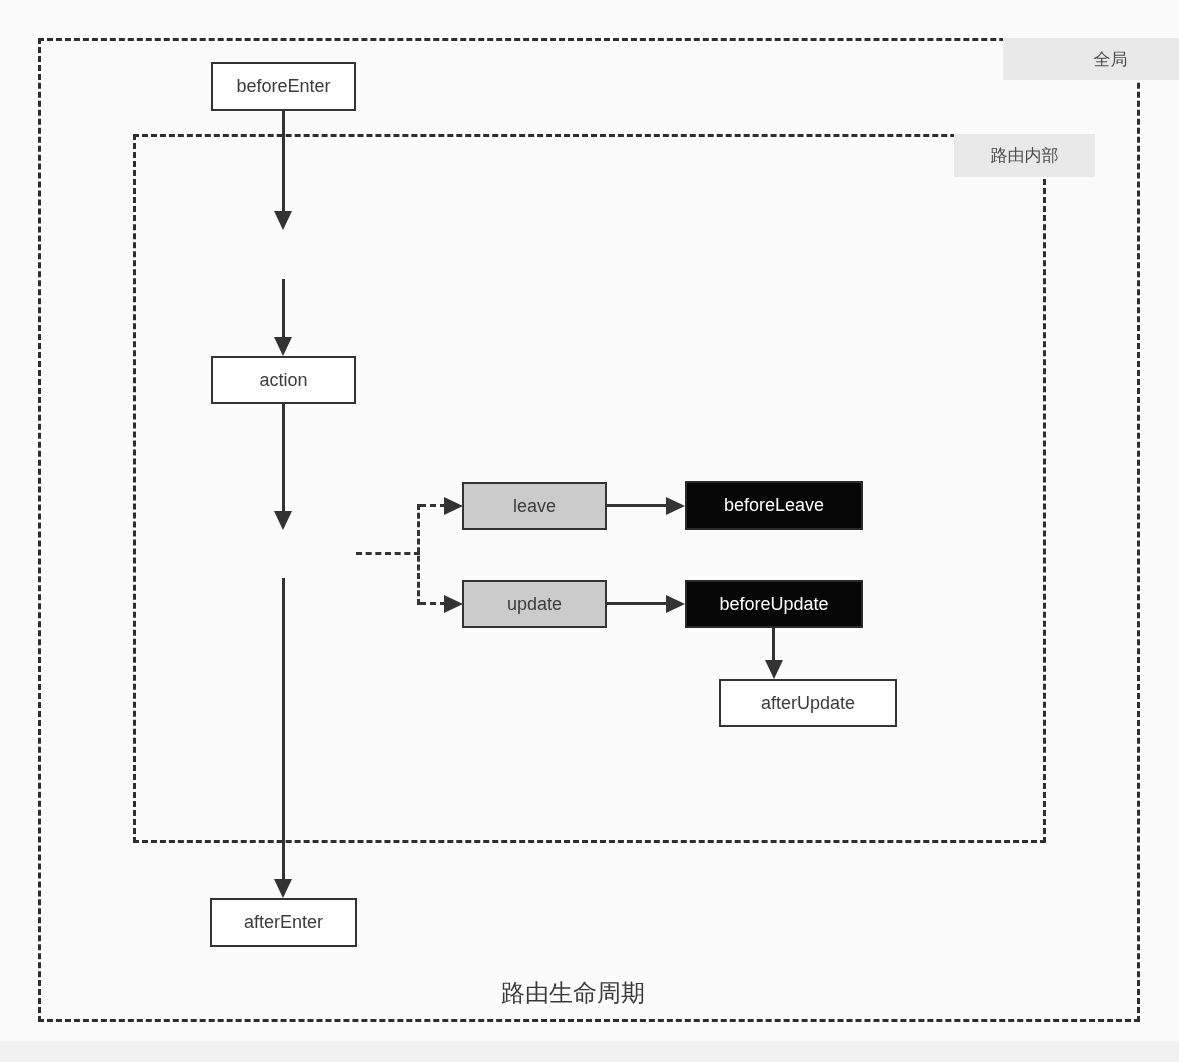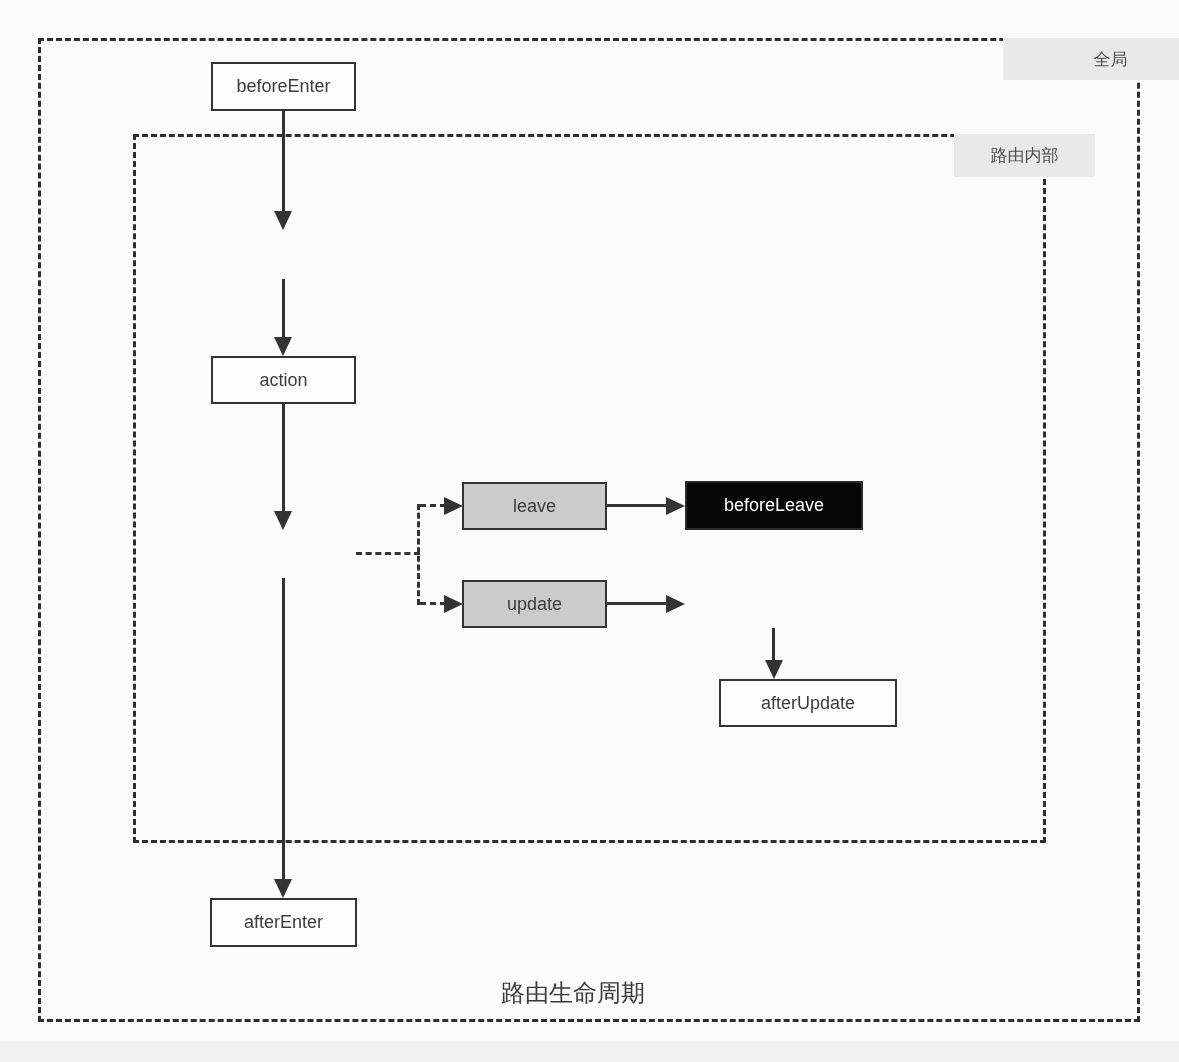--- a/index.html
+++ b/index.html
@@ -177,20 +177,21 @@
   <div id="d-top" class="hdash"></div>
   <div id="d-top-arr" class="arr-right"></div>
   <div id="d-bot" class="hdash"></div>
   <div id="d-bot-arr" class="arr-right"></div>
 
   <div id="node-beforeEach" class="node">beforeEnter</div>
   <div id="node-action" class="node">action</div>
   <div id="node-leave" class="node gray">leave</div>
   <div id="node-beforeLeave" class="node dark">beforeLeave</div>
   <div id="node-update" class="node gray">update</div>
+  <div id="node-beforeUpdate" class="node dark">beforeUpdate</div>
   <div id="node-afterUpdate" class="node">afterUpdate</div>
   <div id="node-afterEach" class="node">afterEnter</div>
 
   <div id="caption">路由生命周期</div>
 
   <div id="bottom-strip"></div>
 
 </div>
 
 </body></html>

